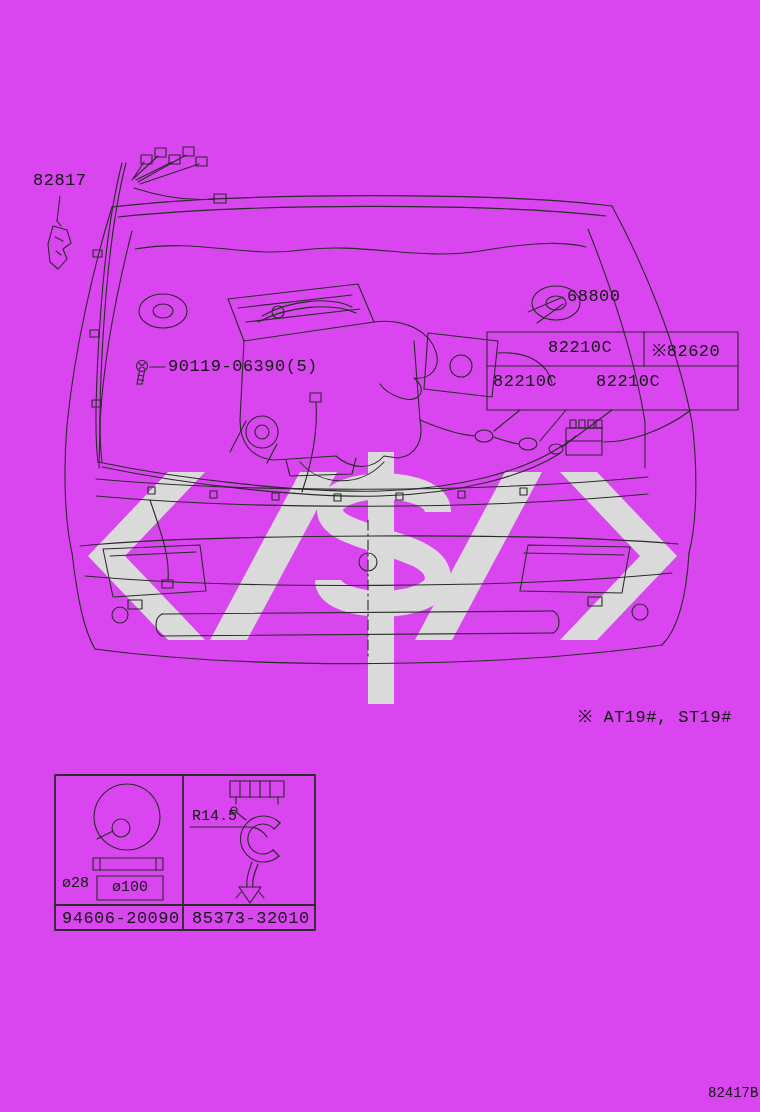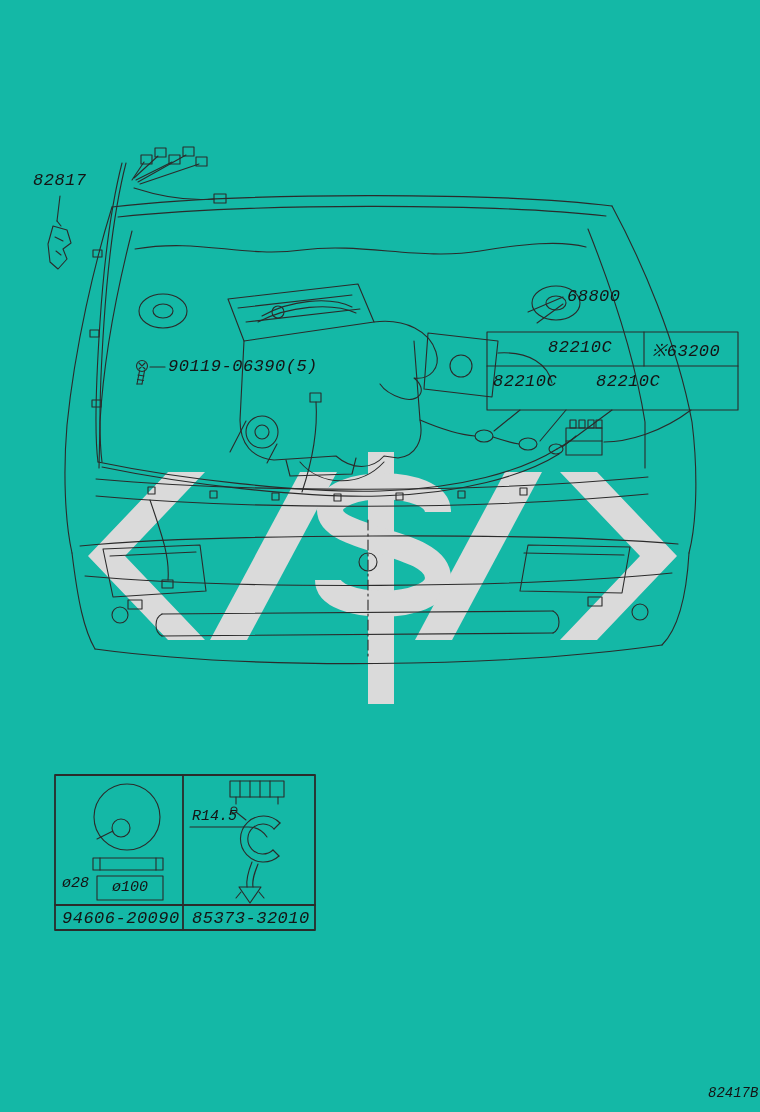--- a/index.html
+++ b/index.html
@@ -1,17 +1,17 @@
 <!DOCTYPE html>
 <html><head>
 <meta charset="utf-8">
 <style>
   html,body{margin:0;padding:0;background:#ffffff;}
   body{font-family:"Liberation Mono","DejaVu Sans Mono",monospace;color:#141414;}
-  .canvas{position:relative;width:760px;height:1112px;background:#14b8a6;overflow:hidden;font-style:italic;}
+  .canvas{position:relative;width:760px;height:1112px;background:#d946ef;overflow:hidden;}
   .art{position:absolute;left:0;top:0;}
   .lbl{position:absolute;font-size:17px;font-weight:500;letter-spacing:0.5px;white-space:nowrap;}
   .lbl.small{font-size:15px;letter-spacing:0;}
   .lbl.tiny{font-size:14px;letter-spacing:0;margin-left:16px;}
   .dimbox{position:absolute;text-align:center;font-size:15px;line-height:22px;}
 </style>
 </head>
 <body>
 
 <div class="canvas">
@@ -202,24 +202,25 @@
         <circle cx="234" cy="810" r="3"></circle>
       </g>
     </g>
   </svg>
 
   <div class="lbl" style="left:33px;top:171px;">82817</div>
   <div class="lbl" style="left:567px;top:287px;">68800</div>
   <div class="lbl" style="left:168px;top:357px;">90119-06390(5)</div>
 
   <div class="lbl" style="left:548px;top:338px;">82210C</div>
-  <div class="lbl" style="left:652px;top:338px;">※63200</div>
+  <div class="lbl" style="left:652px;top:338px;">※82620</div>
   <div class="lbl" style="left:493px;top:372px;">82210C</div>
   <div class="lbl" style="left:596px;top:372px;">82210C</div>
 
+  <div class="lbl" style="left:578px;top:704px;">※ AT19#, ST19#</div>
 
   <div class="lbl small" style="left:62px;top:831px;margin-top:44px;">ø28</div>
   <div class="dimbox" style="left:97px;top:877px;width:66px;">ø100</div>
   <div class="lbl small" style="left:192px;top:808px;">R14.5</div>
   <div class="lbl" style="left:62px;top:909px;">94606-20090</div>
   <div class="lbl" style="left:192px;top:909px;">85373-32010</div>
 
   <div class="lbl tiny" style="left:692px;top:1085px;">82417B</div>
 </div>
 

